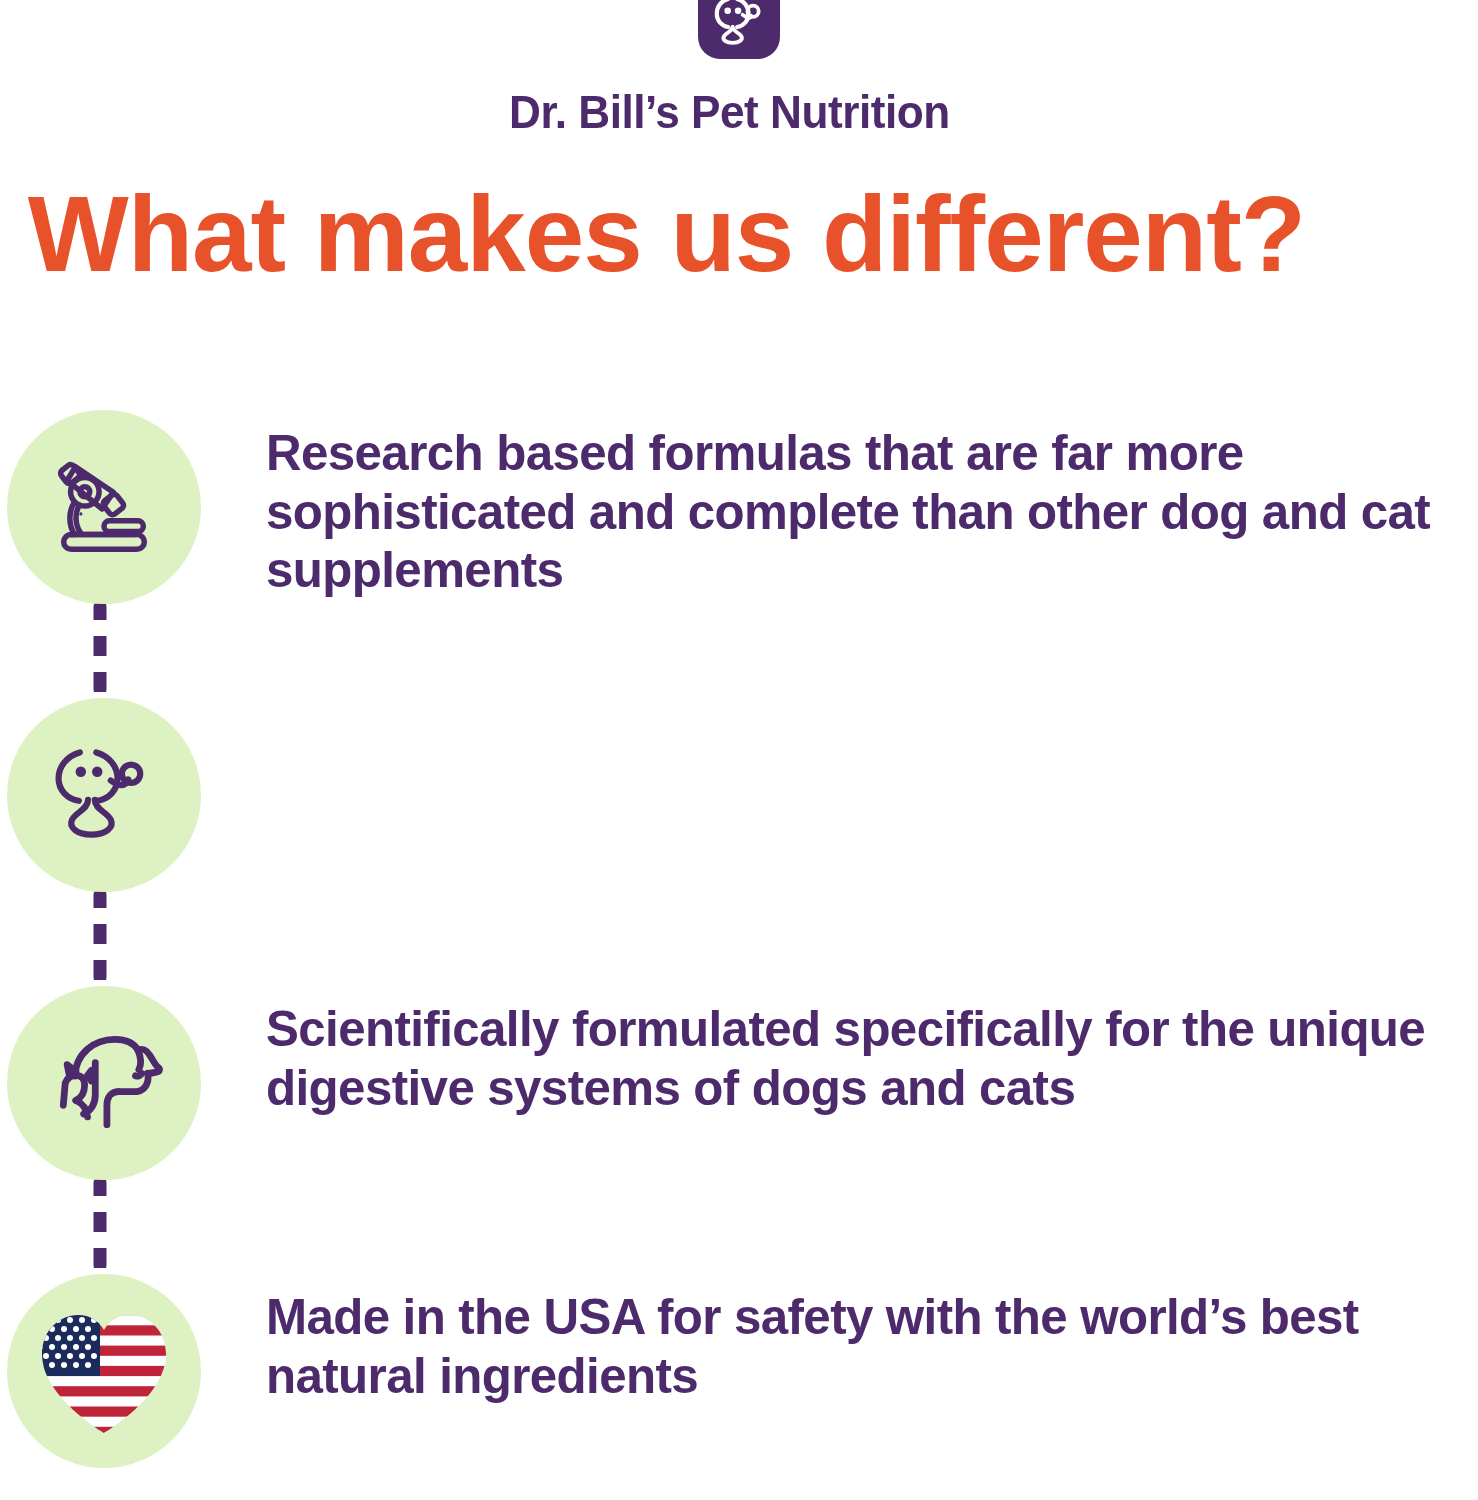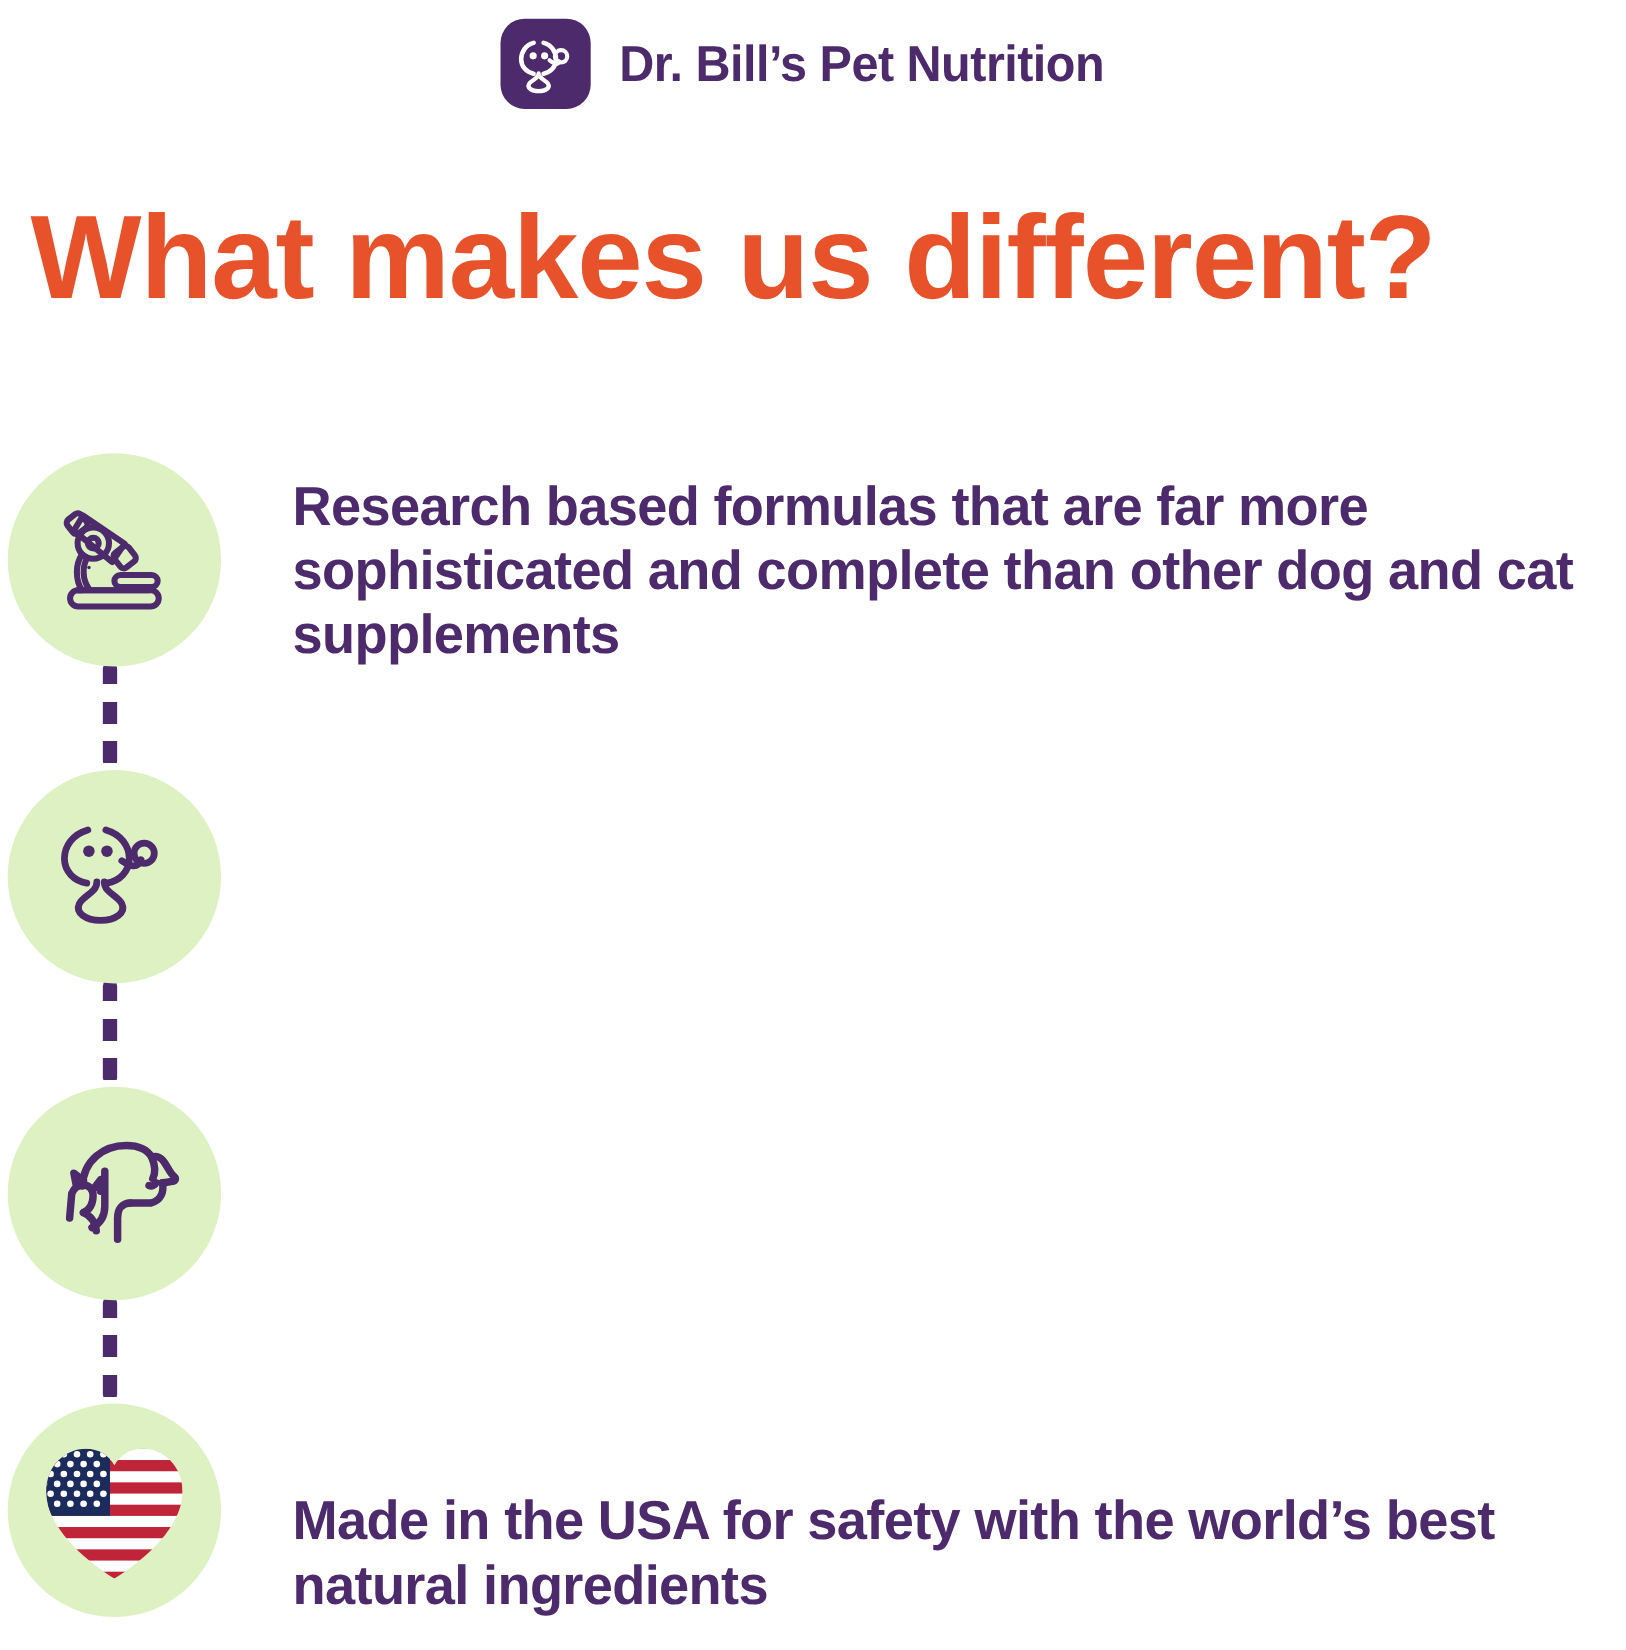--- a/index.html
+++ b/index.html
@@ -17,20 +17,21 @@
 
   
   .header {
     height: 110px;
     display: flex;
     align-items: center;
     justify-content: center;
     gap: 26px;
     padding-top: 6px;
     box-sizing: border-box;
+    flex-direction: column;
   }
   .logo-mark {
     width: 82px;
     height: 82px;
     border-radius: 22px;
     background: #4C2A6B;
     display: flex;
     align-items: center;
     justify-content: center;
     flex: 0 0 auto;
@@ -66,21 +67,21 @@
   
   .features {
     position: absolute;
     top: 410px;
     left: 0;
     width: 1478px;
   }
   .feature-row {
     position: relative;
     display: flex;
-    align-items: flex-end;
+    align-items: flex-start;
     min-height: 196px;
     margin-bottom: 92px;
   }
   .feature-row:last-child { margin-bottom: 0; }
 
   .icon-col {
     position: relative;
     width: 216px;
     flex: 0 0 216px;
     display: flex;
@@ -241,20 +242,23 @@
             <path d="M29 56 L27 46 L36 53"></path>
             <path d="M46 60 L52 52 L52 63"></path>
             <path d="M36 83 C43 86 47 92 48 100"></path>
             <path d="M56 44 L56 77 C56 86 52 93 44 97"></path>
           </svg>
         </span>
       </div>
       <div class="connector">
           <i></i>
         </div>
+    </div>
+    <div class="text-col">
+      <p class="feature-text">Scientifically formulated specifically for the unique digestive systems of dogs and cats</p>
     </div>
   </div>
 
   <div class="feature-row">
     <div class="icon-col">
       <div class="icon-circle">
         <span>
           <svg width="140" height="132" viewBox="0 0 140 132">
             <defs>
               <clipPath id="heartClip">

